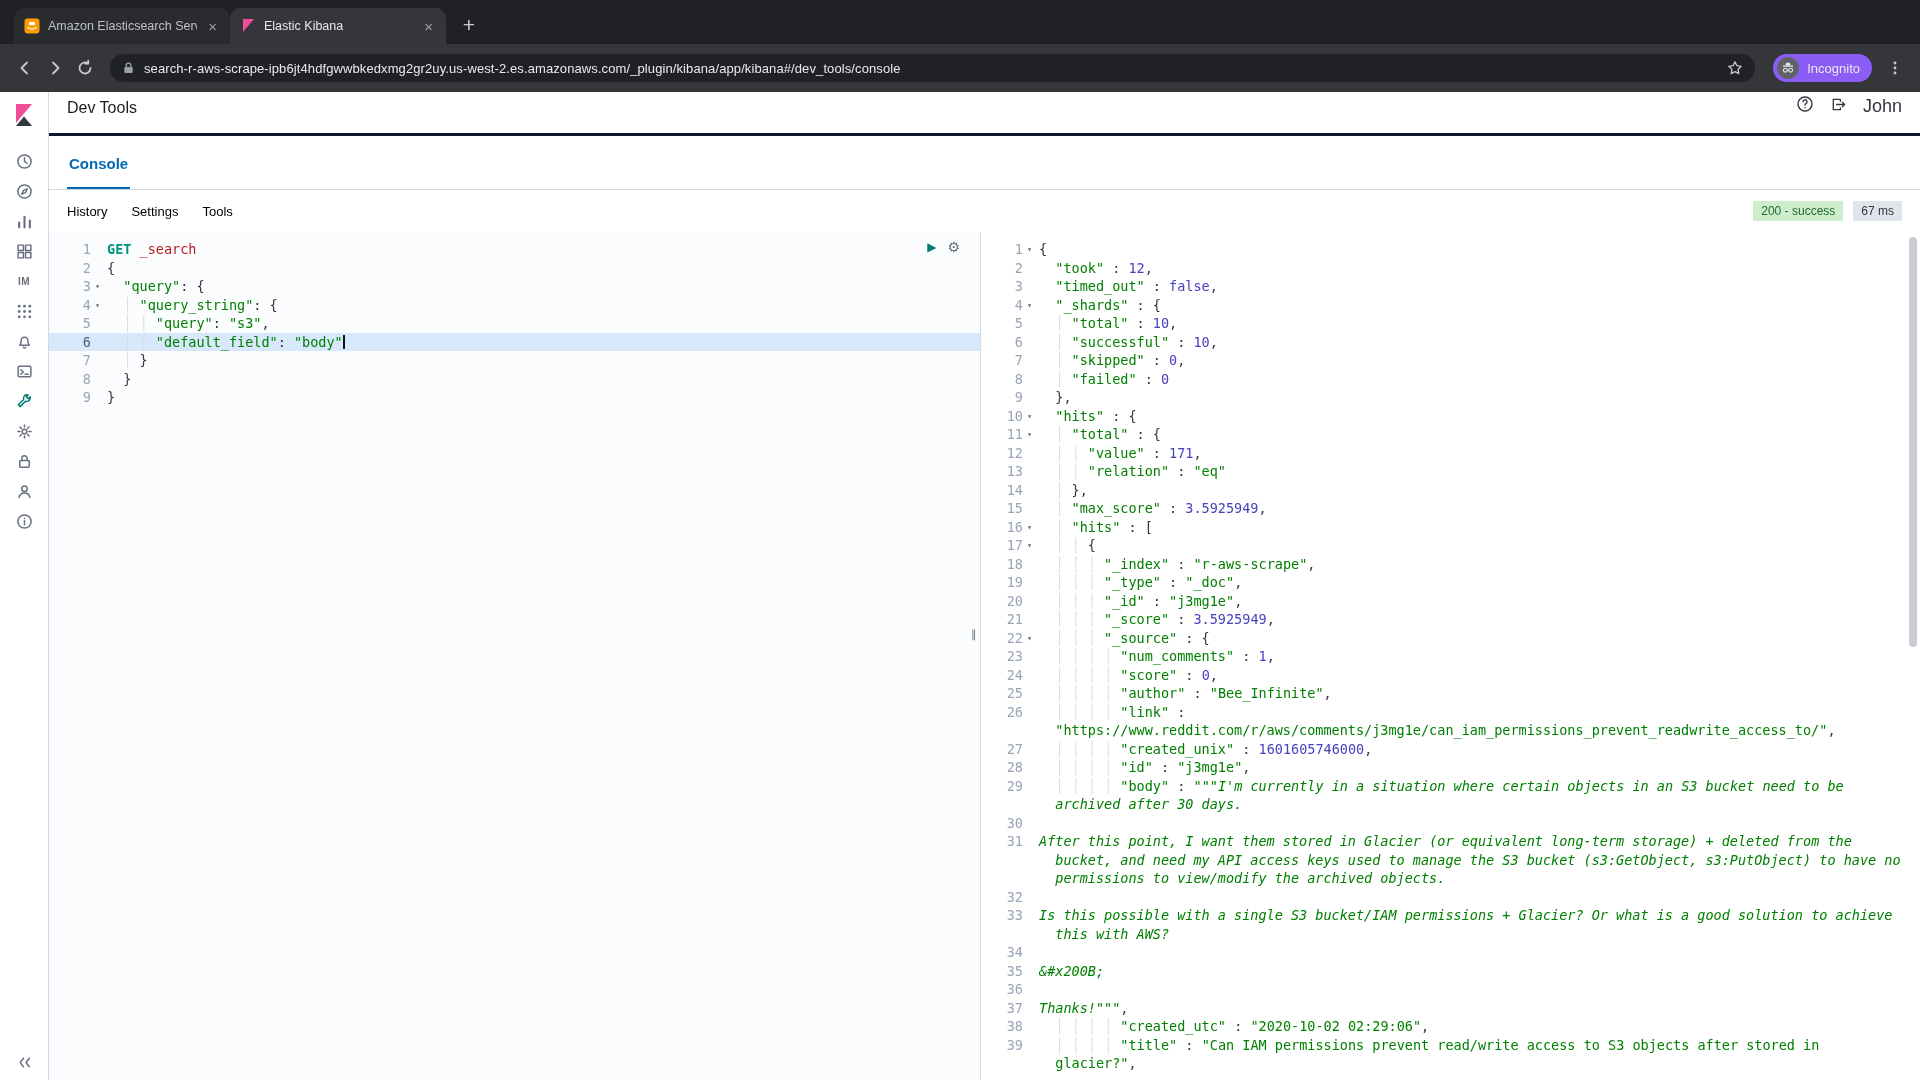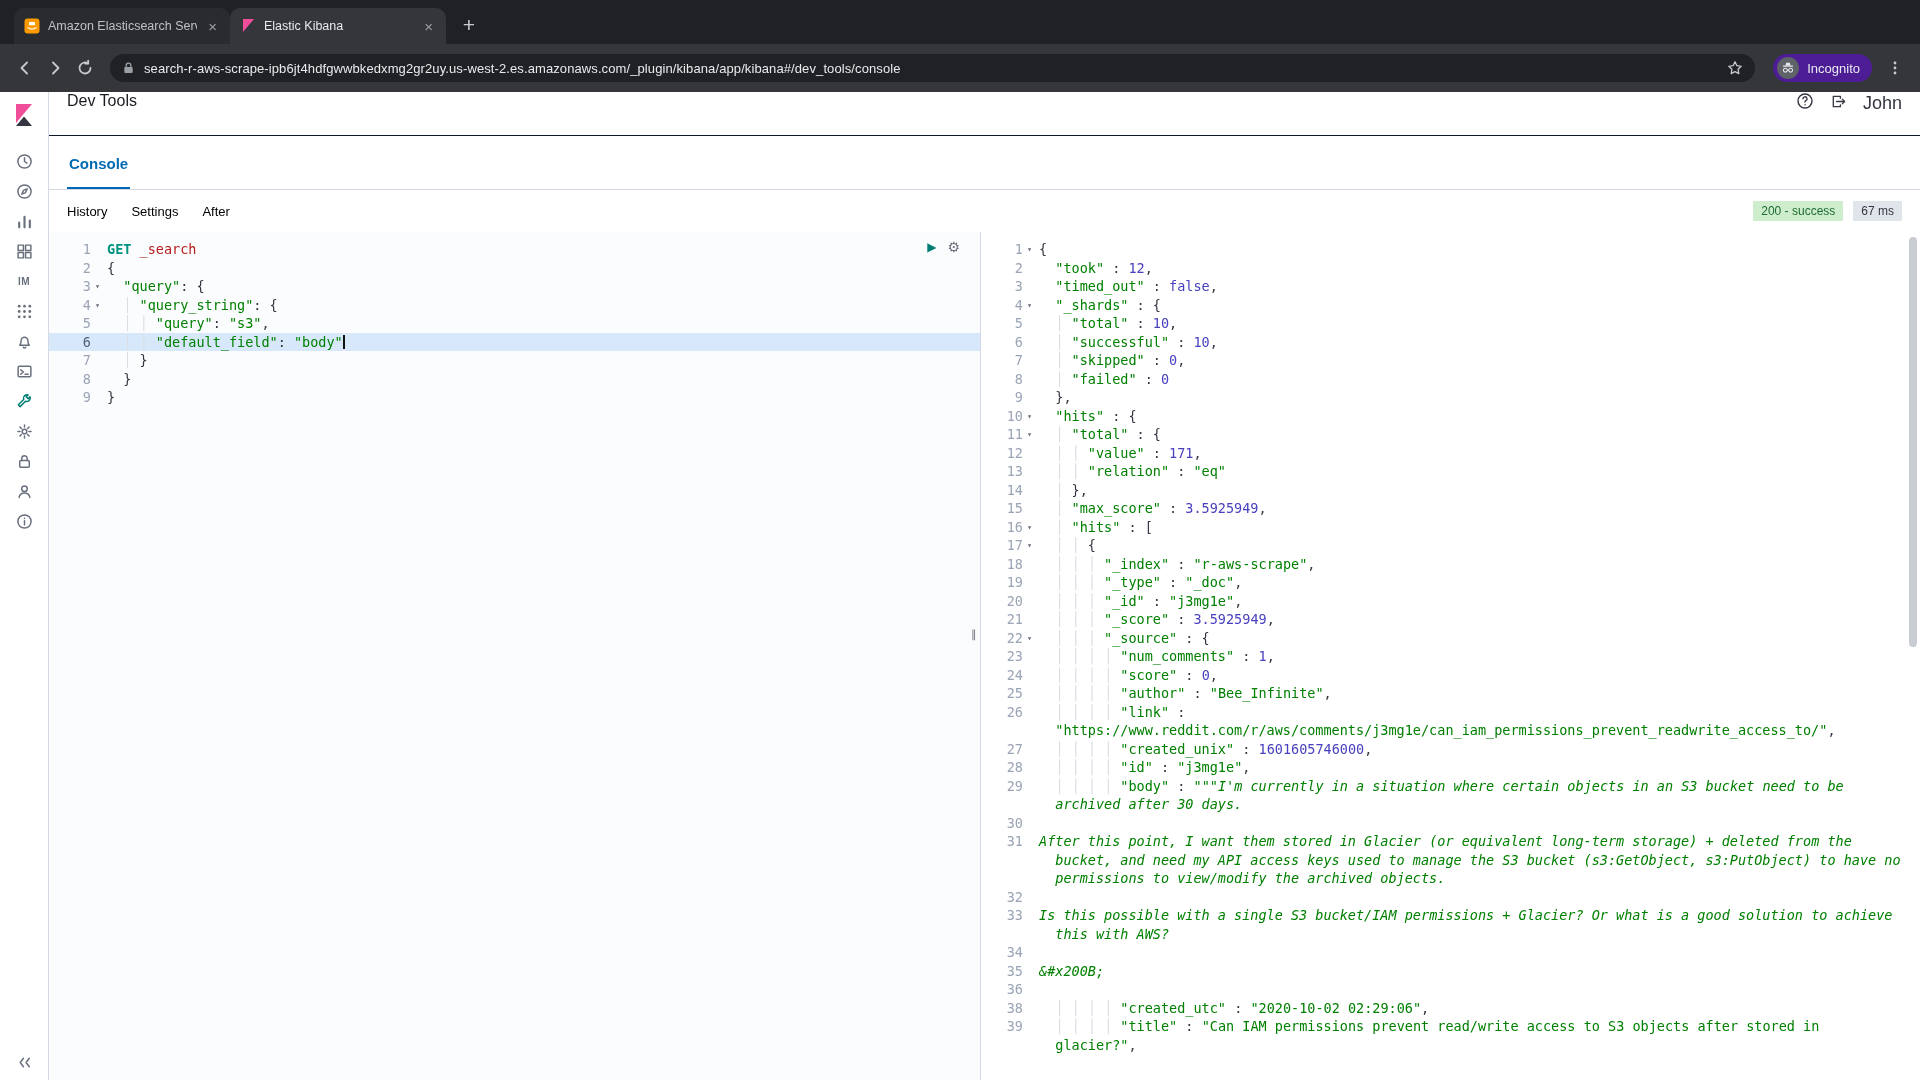--- a/index.html
+++ b/index.html
@@ -15,36 +15,36 @@
   .btab .title{flex:1;white-space:nowrap;overflow:hidden}
   .btab .close{color:#9AA0A6;font-size:15px;line-height:15px;padding:1px 3px;border-radius:50%}
   .favicon{width:16px;height:16px;flex:0 0 16px}
   .newtab{width:30px;height:30px;color:#C8CBD0;font-size:21px;display:flex;align-items:center;justify-content:center;margin:0 0 4px 8px}
   .toolbar{height:48px;background:#35363A;display:flex;align-items:center;padding:0 10px}
   .navbtn{width:30px;height:30px;display:flex;align-items:center;justify-content:center;border-radius:50%}
   .navbtn svg{stroke:#C7CACF;fill:none;stroke-width:1.8;stroke-linecap:round;stroke-linejoin:round}
   .urlbar{flex:1;height:28px;background:#202124;border-radius:14px;display:flex;align-items:center;gap:9px;
           padding:0 12px;margin:0 10px;color:#E8EAED;font-size:13px}
   .url-text{flex:1;white-space:nowrap;overflow:hidden;letter-spacing:.1px}
-  .incog-pill{display:flex;align-items:center;gap:8px;background:#4c1d95;border-radius:14px;padding:3px 12px 3px 4px;margin:0 8px}
+  .incog-pill{display:flex;align-items:center;gap:8px;background:#8b5cf6;border-radius:14px;padding:3px 12px 3px 4px;margin:0 8px}
   .incog-circle{width:22px;height:22px;border-radius:50%;background:#5F6368;display:flex;align-items:center;justify-content:center}
   .incog-label{color:#E8EAED;font-size:13px}
 
   
   .app{display:flex;height:996px;background:#fff}
   .sidenav{width:49px;flex:0 0 49px;border-right:1px solid #D3DAE6;display:flex;flex-direction:column;align-items:center;padding-top:11px}
   .side-logo{width:24px;height:24px;margin-bottom:22px}
   .sic{width:24px;height:24px;display:flex;align-items:center;justify-content:center;margin-bottom:6px}
   .sic svg{stroke:#69707D;fill:none;stroke-width:1.4;stroke-linecap:round;stroke-linejoin:round}
   .sic.active svg{stroke:#017D73}
   .sic.textic{font-size:10px;font-weight:bold;color:#69707D;letter-spacing:.5px}
   .sic.bottom{margin-top:auto;margin-bottom:14px}
 
   .main{flex:1;display:flex;flex-direction:column;min-width:0}
-  .app-header{height:44px;border-bottom:1px solid #0f172a;display:flex;align-items:flex-start;padding:0 18px}
+  .app-header{height:44px;border-bottom:3px solid #0f172a;display:flex;align-items:flex-end;padding:16px 18px}
   .app-title{font-size:16px;color:#1A1C21}
   .header-right{margin-left:auto;display:flex;align-items:center;gap:16px}
   .hicon svg{stroke:#343741;fill:none;stroke-width:1.4;stroke-linecap:round;stroke-linejoin:round}
   .user-name{font-size:18px;color:#343741;font-weight:500}
 
   .tabs-row{height:54px;border-bottom:1px solid #D3DAE6;display:flex;align-items:flex-end;padding:0 18px}
   .console-tab{padding:15px 2px;font-size:15px;font-weight:700;color:#006BB4;border-bottom:2px solid #006BB4}
 
   .menu-row{height:42px;display:flex;align-items:center;padding:0 18px;gap:24px}
   .menu-item{font-size:13px;color:#000000}
@@ -270,21 +270,21 @@
       </div>
     </div>
 
     <div class="tabs-row">
       <div class="console-tab">Console</div>
     </div>
 
     <div class="menu-row">
       <span class="menu-item">History</span>
       <span class="menu-item">Settings</span>
-      <span class="menu-item">After</span>
+      <span class="menu-item">Tools</span>
       <div class="badges">
         <span class="badge success">200 - success</span>
         <span class="badge latency">67 ms</span>
       </div>
     </div>
 
     <div class="console">
       <div class="pane editor-pane">
         <div id="editor-lines">
             <div class="code-row">
@@ -606,20 +606,27 @@
             </div>
             <div class="code-row">
               <span class="gut">
                 <span class="lnum">36</span>
                 <span class="fold"></span>
               </span>
               <span class="code"></span>
             </div>
             <div class="code-row">
               <span class="gut">
+                <span class="lnum">37</span>
+                <span class="fold"></span>
+              </span>
+              <span class="code"><span class="tk-i">Thanks!"""</span><span class="tk-p">,</span></span>
+            </div>
+            <div class="code-row">
+              <span class="gut">
                 <span class="lnum">38</span>
                 <span class="fold"></span>
               </span>
               <span class="code"><span class="">  </span><span class="guide">│ </span><span class="guide">│ </span><span class="guide">│ </span><span class="guide">│ </span><span class="tk-s">"created_utc"</span><span class="tk-p"> : </span><span class="tk-s">"2020-10-02 02:29:06"</span><span class="tk-p">,</span></span>
             </div>
             <div class="code-row">
               <span class="gut">
                 <span class="lnum">39</span>
                 <span class="fold"></span>
               </span>

